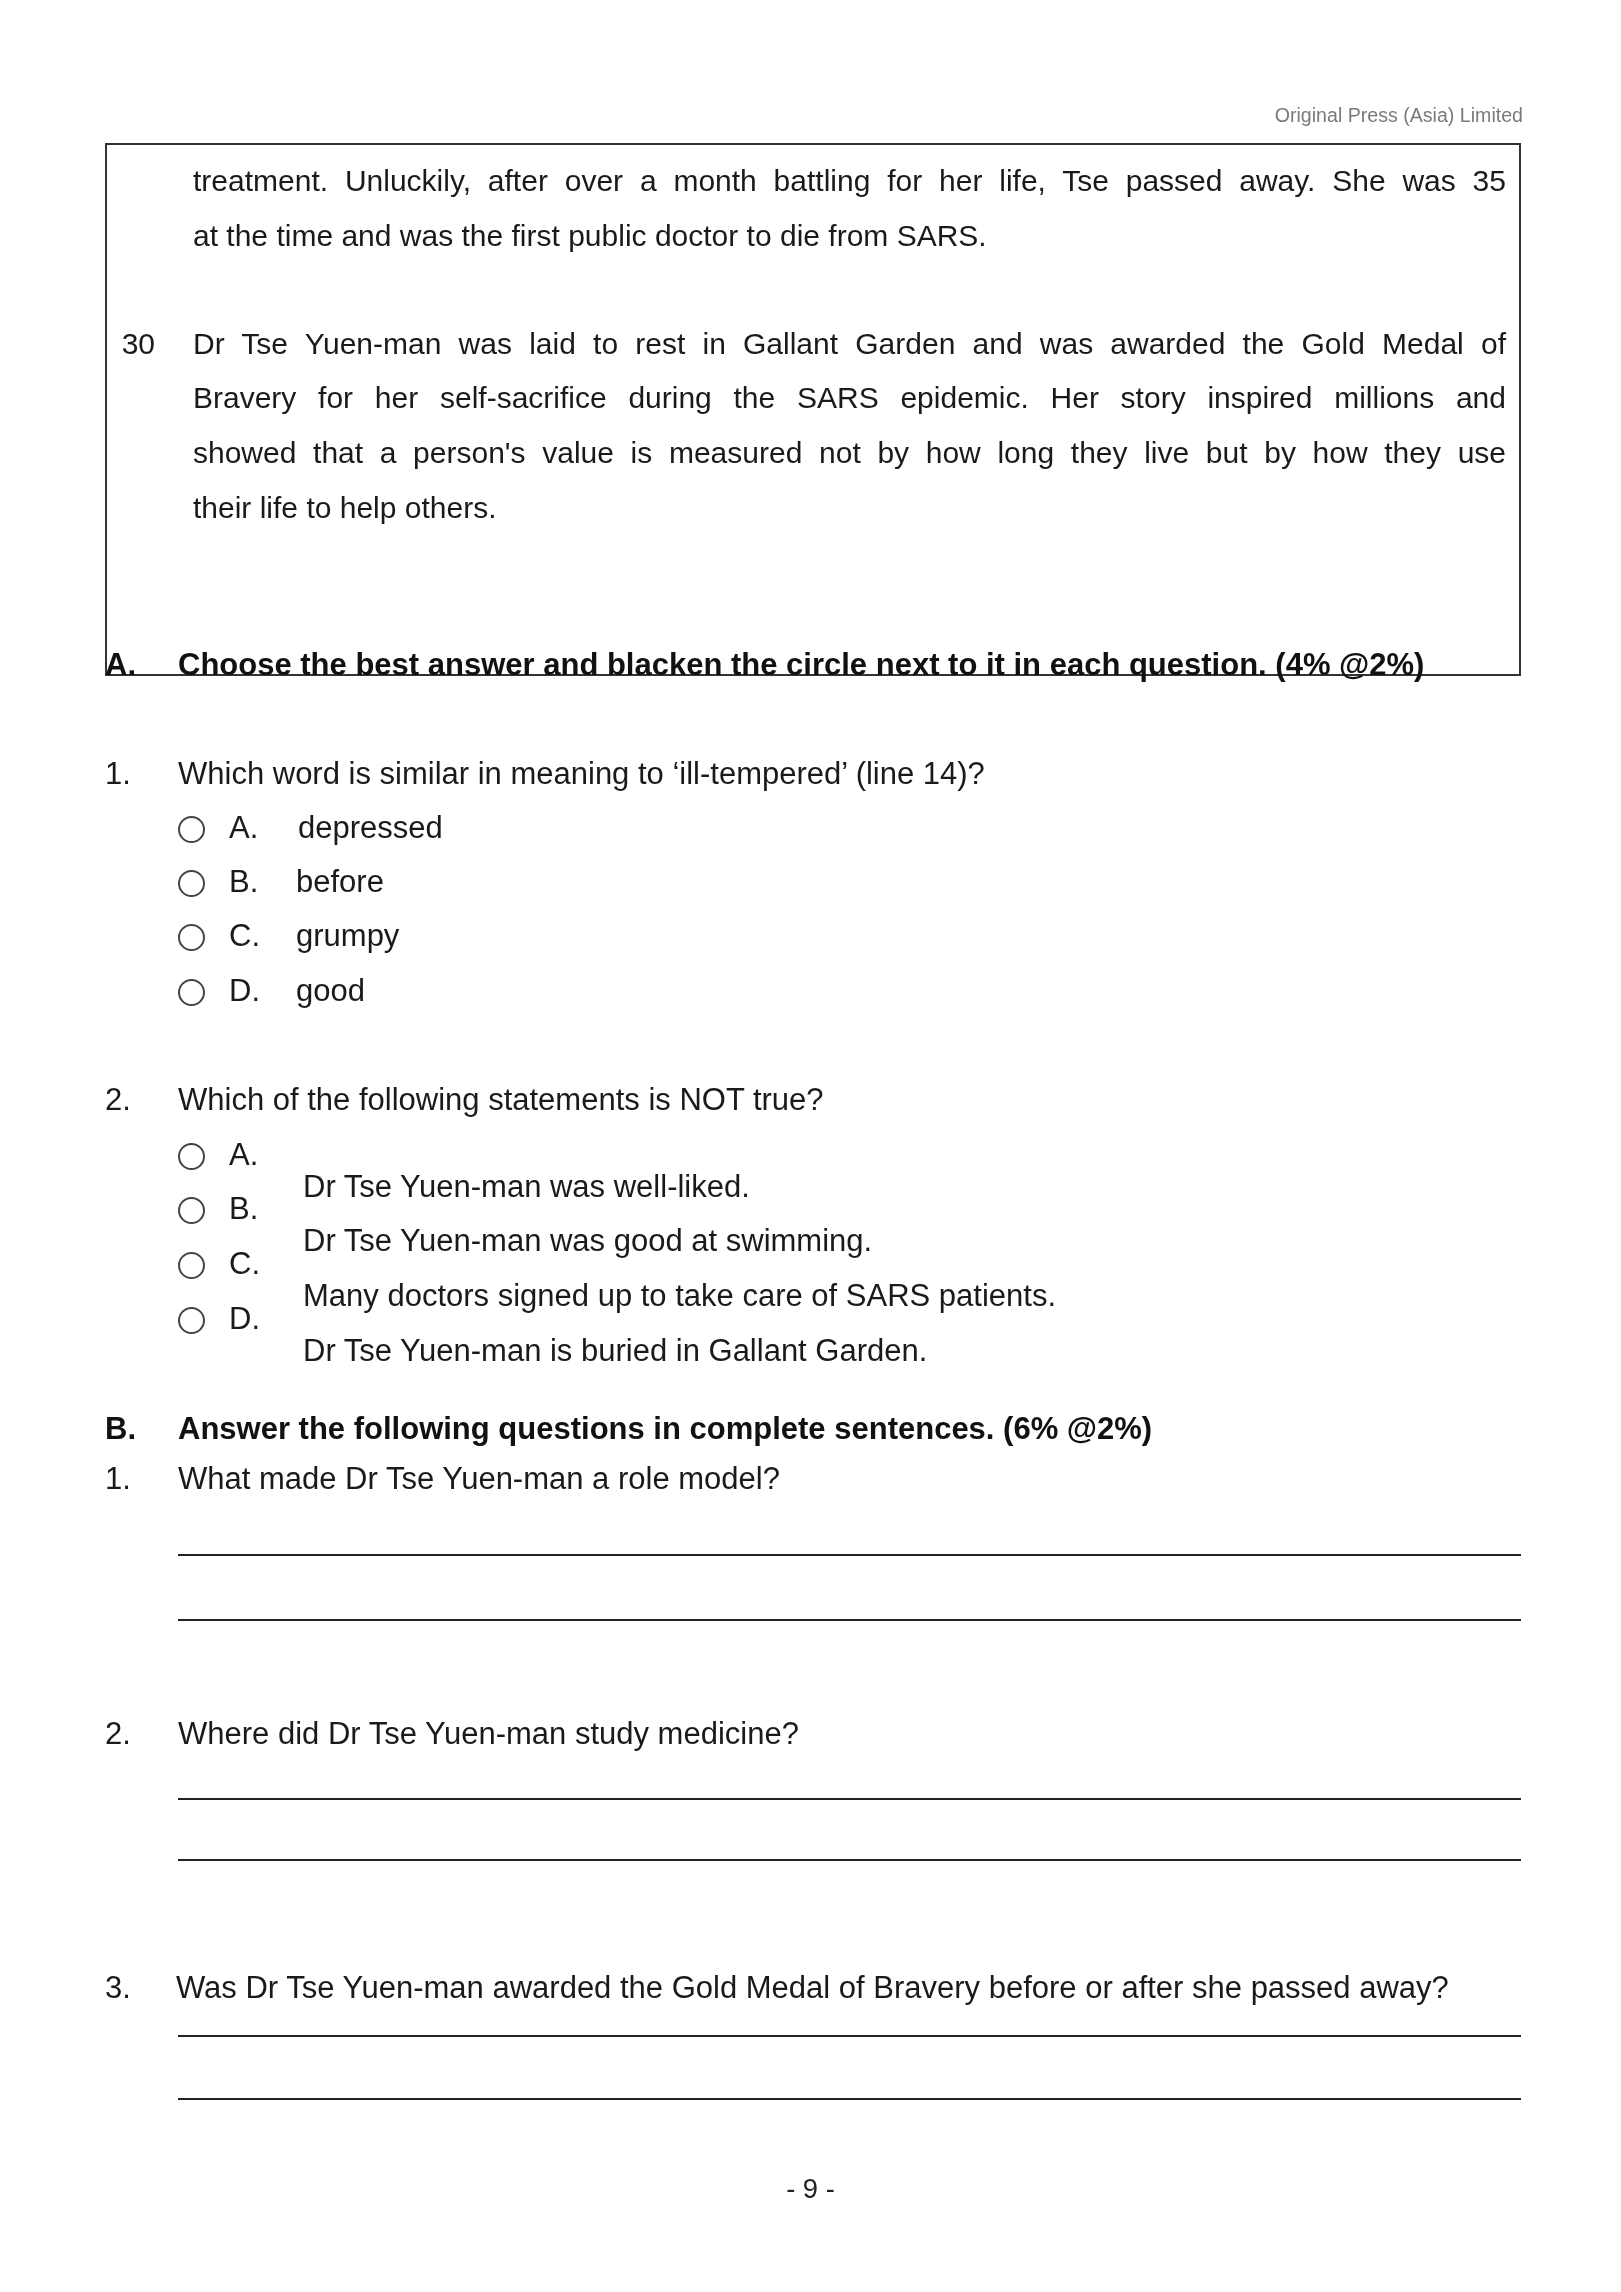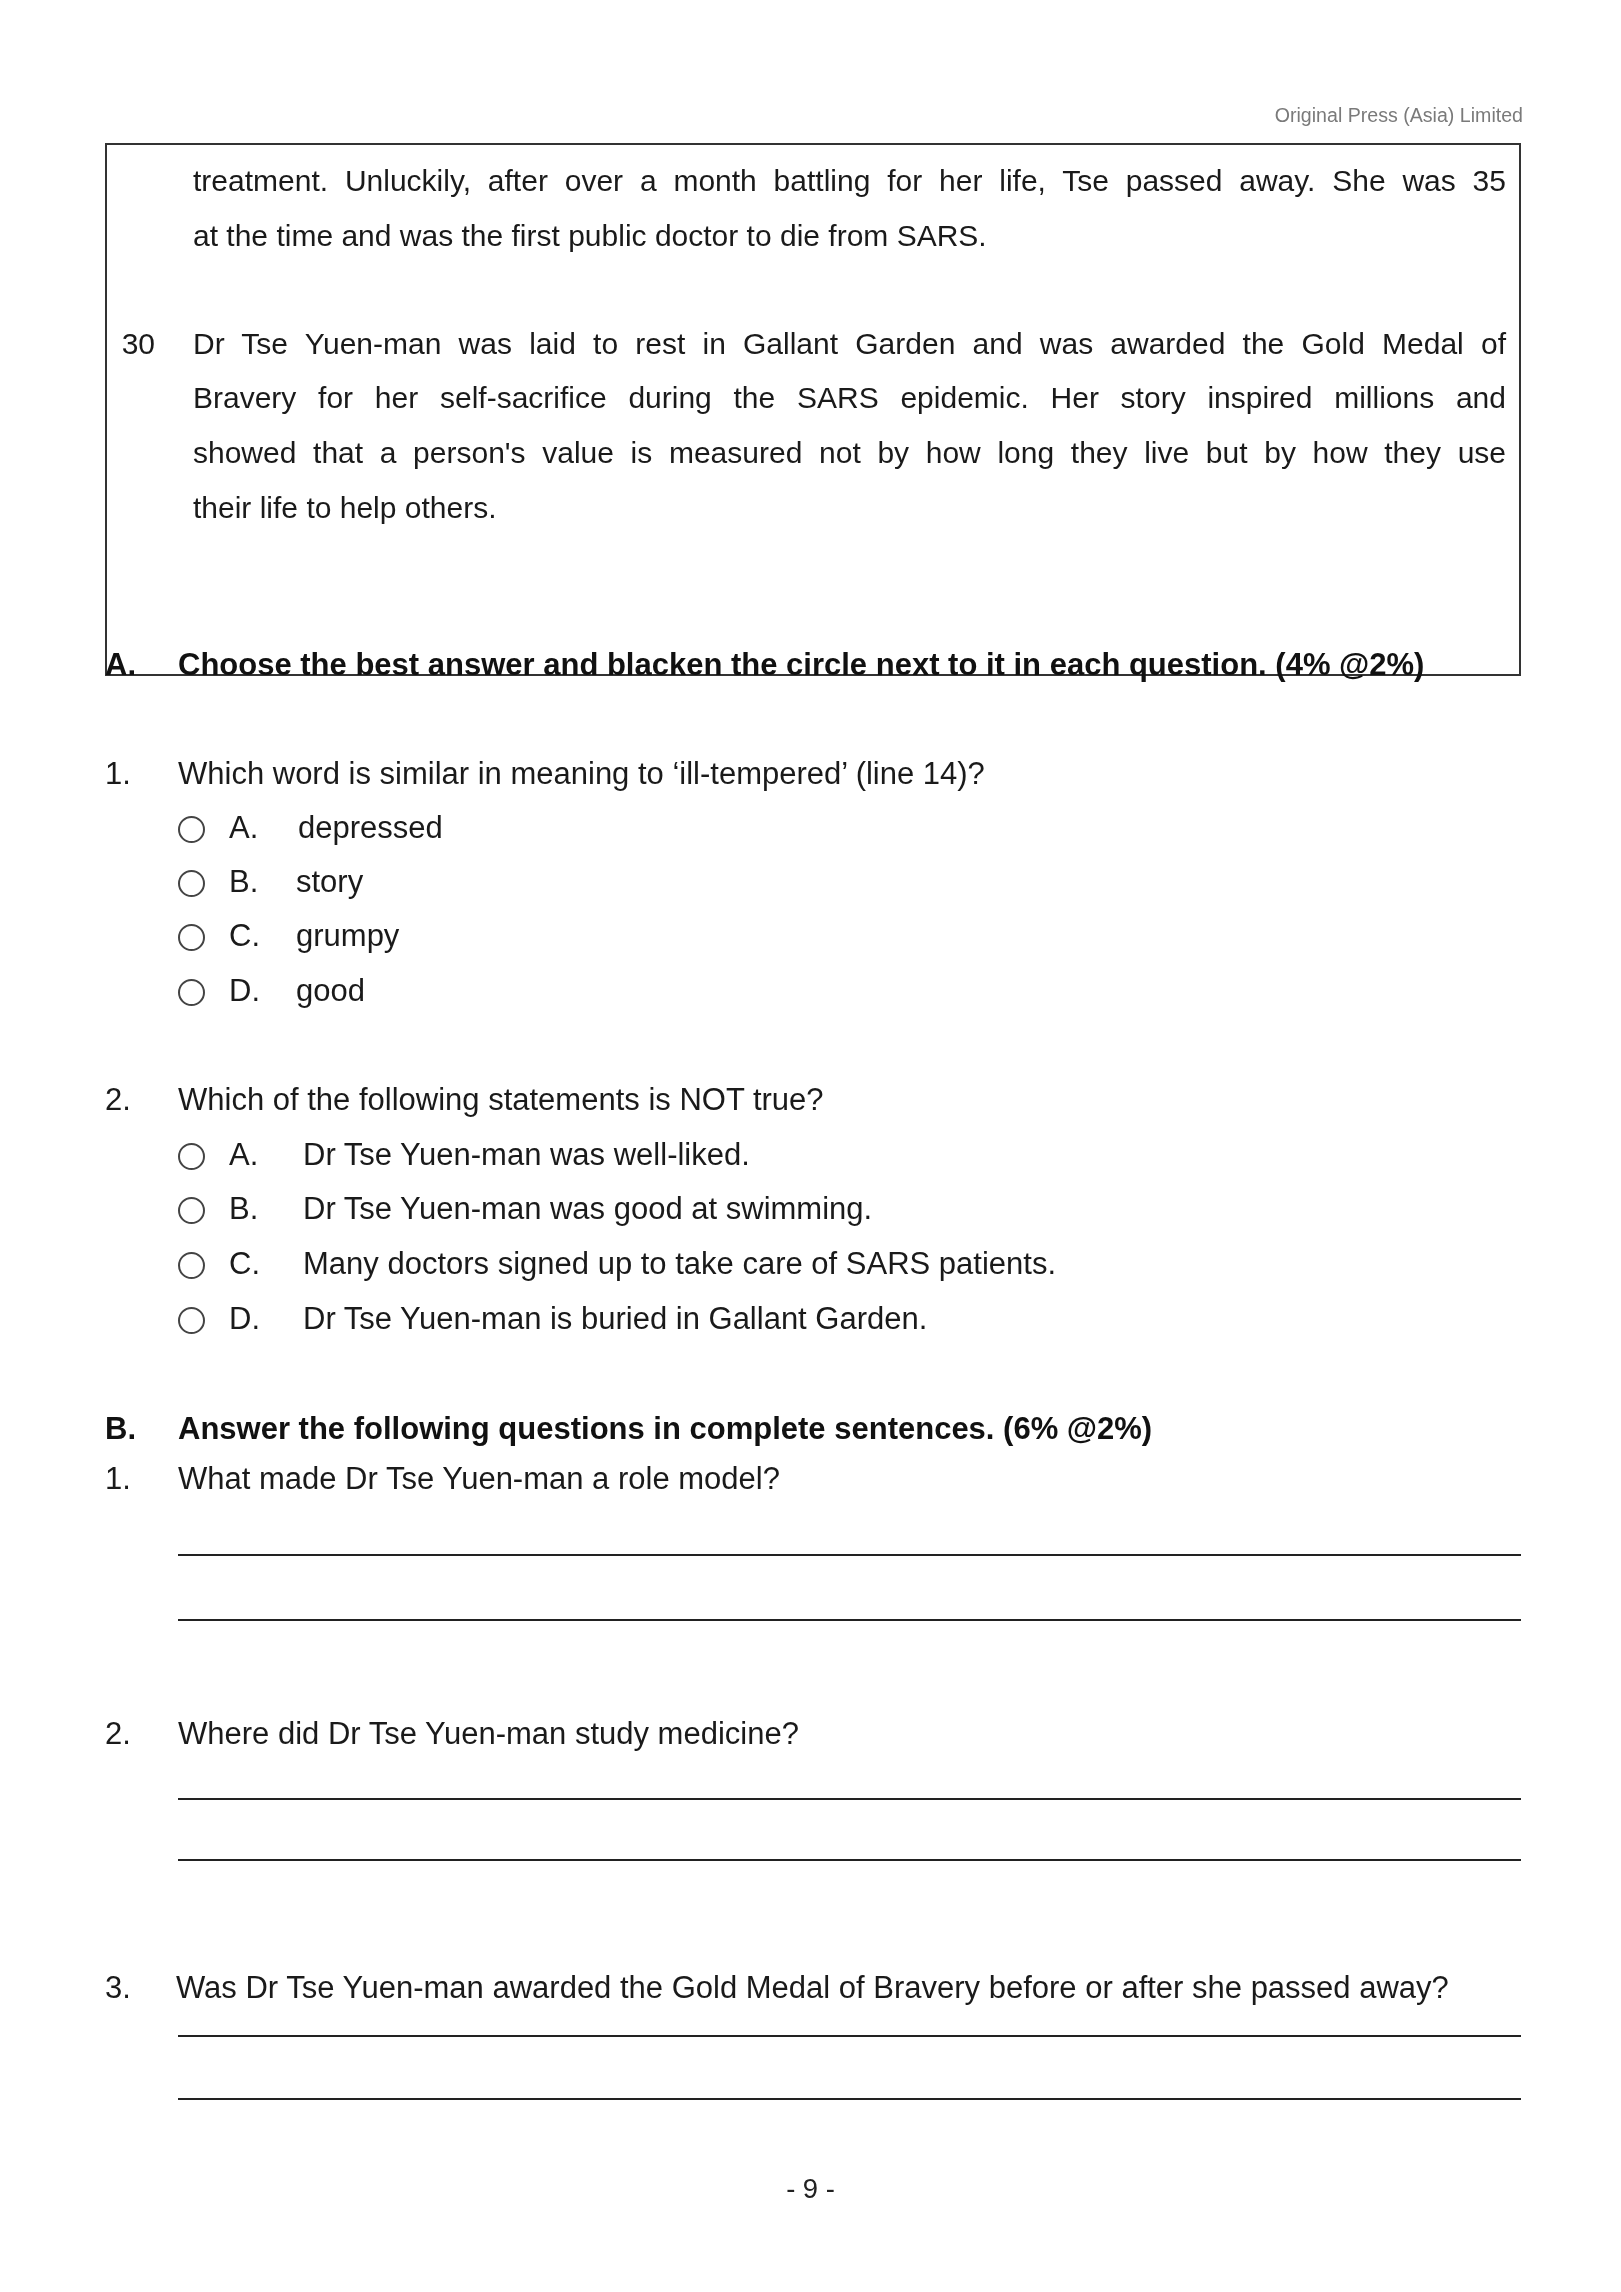--- a/index.html
+++ b/index.html
@@ -35,21 +35,21 @@
     .opt {
       position: absolute; left: 178px; font-size: 31px; color: #1a1a1a; white-space: nowrap;
       height: 39px;
     }
     .opt .radio {
       position: absolute; left: 0; top: 5.9px; width: 27.4px; height: 27.4px;
       border: 2px solid #444; border-radius: 50%; box-sizing: border-box; background: #fff;
     }
     .opt .letter { position: absolute; left: 51px; top: 0; }
     .opt .text { position: absolute; left: 118px; top: 0; }
-    .opt.wide .text { left: 125px; }
+    .opt.wide .text { left: 125px; margin-top: 32px; }
     .answer-line {
       position: absolute; left: 178px; width: 1343px; height: 0;
       border-top: 2.9px solid #222;
     }
     .page-num {
       position: absolute; left: 0; width: 1621px; top: 2173px; text-align: center;
       font-size: 27.4px; color: #222;
     }
   </style>
 </head>
@@ -77,21 +77,21 @@
   <span class="text">Which word is similar in meaning to ‘ill-tempered’ (line 14)?</span>
 </div>
 <div class="opt" style="top:810px;">
   <span class="radio"></span>
   <span class="letter">A.</span>
   <span class="text" style="left:120px;text-align:center;">depressed</span>
 </div>
 <div class="opt" style="top:864px;">
   <span class="radio"></span>
   <span class="letter">B.</span>
-  <span class="text">story</span>
+  <span class="text">before</span>
 </div>
 <div class="opt" style="top:918px;">
   <span class="radio"></span>
   <span class="letter">C.</span>
   <span class="text">grumpy</span>
 </div>
 <div class="opt" style="top:973px;">
   <span class="radio"></span>
   <span class="letter">D.</span>
   <span class="text">good</span>

